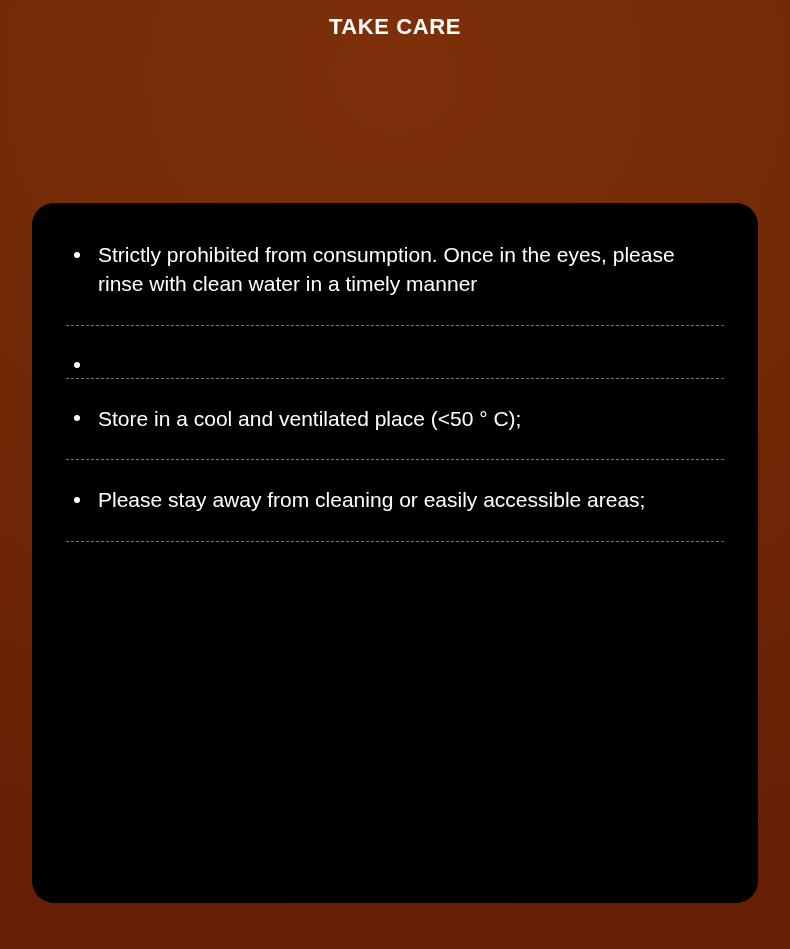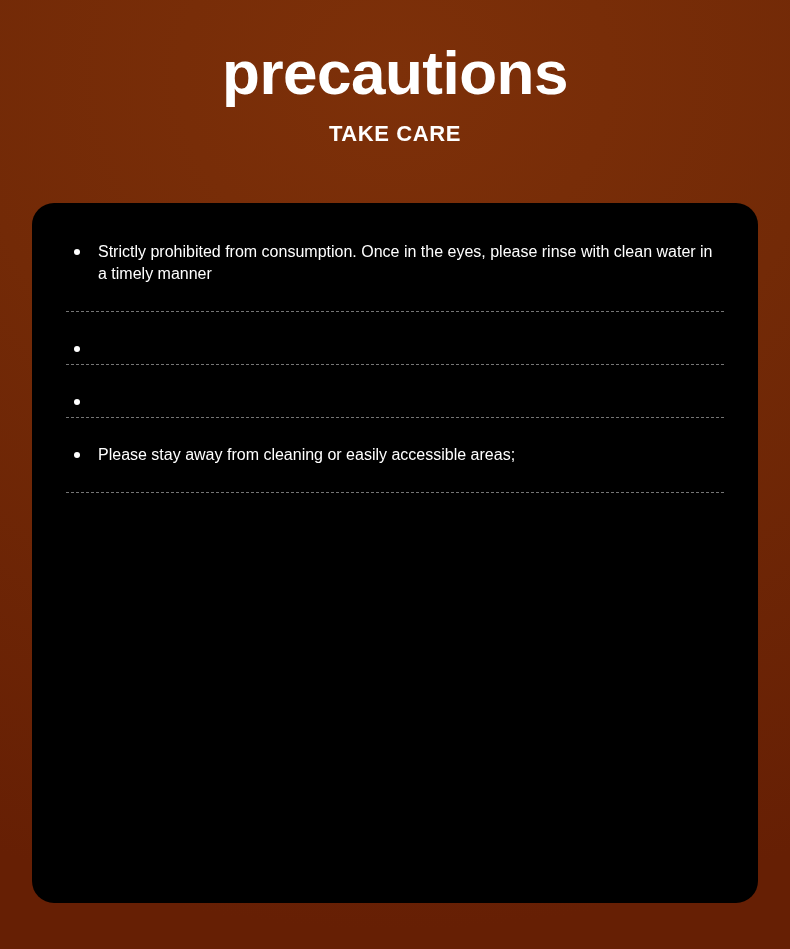--- a/index.html
+++ b/index.html
@@ -66,21 +66,21 @@
     list-style: none;
     margin: 0;
     padding: 0;
     width: 100%;
   }
   .item {
     display: block;
     position: relative;
     padding: 0 8px 0 38px;
     color: #ffffff;
-    font-size: 16px;
+    font-size: 21px;
     line-height: 1.37;
     font-weight: 400;
     font-family: "Liberation Sans", sans-serif;
   }
   .item .dot {
     position: absolute;
     left: 14px;
     top: 0.52em;
     width: 6px;
     height: 6px;
@@ -96,21 +96,20 @@
     margin: 0 6px;
     opacity: 0.85;
   }
 </style>
 </head>
 <body>
 
 <div class="poster">
 
   <div class="header">
-    <h1 class="title">precautions</h1>
     <div class="subtitle">TAKE CARE</div>
   </div>
 
   <div class="card">
     <ul class="list">
 
       <li class="item">
         <span class="dot"></span>
         <span>Strictly prohibited from consumption. Once in the eyes, please rinse with clean water in a timely manner</span>
       </li>
@@ -120,20 +119,21 @@
 
       <li class="item">
         <span class="dot"></span>
       </li>
       <div class="gap-a"></div>
       <hr class="divider">
       <div class="gap-b"></div>
 
       <li class="item">
         <span class="dot"></span>
+        <span>Store in a cool and ventilated place (&lt;50 ° C);</span>
       </li>
       <div class="gap-a"></div>
       <hr class="divider">
       <div class="gap-b"></div>
 
       <li class="item">
         <span class="dot"></span>
         <span>Please stay away from cleaning or easily accessible areas;</span>
       </li>
       <div class="gap-a"></div>

